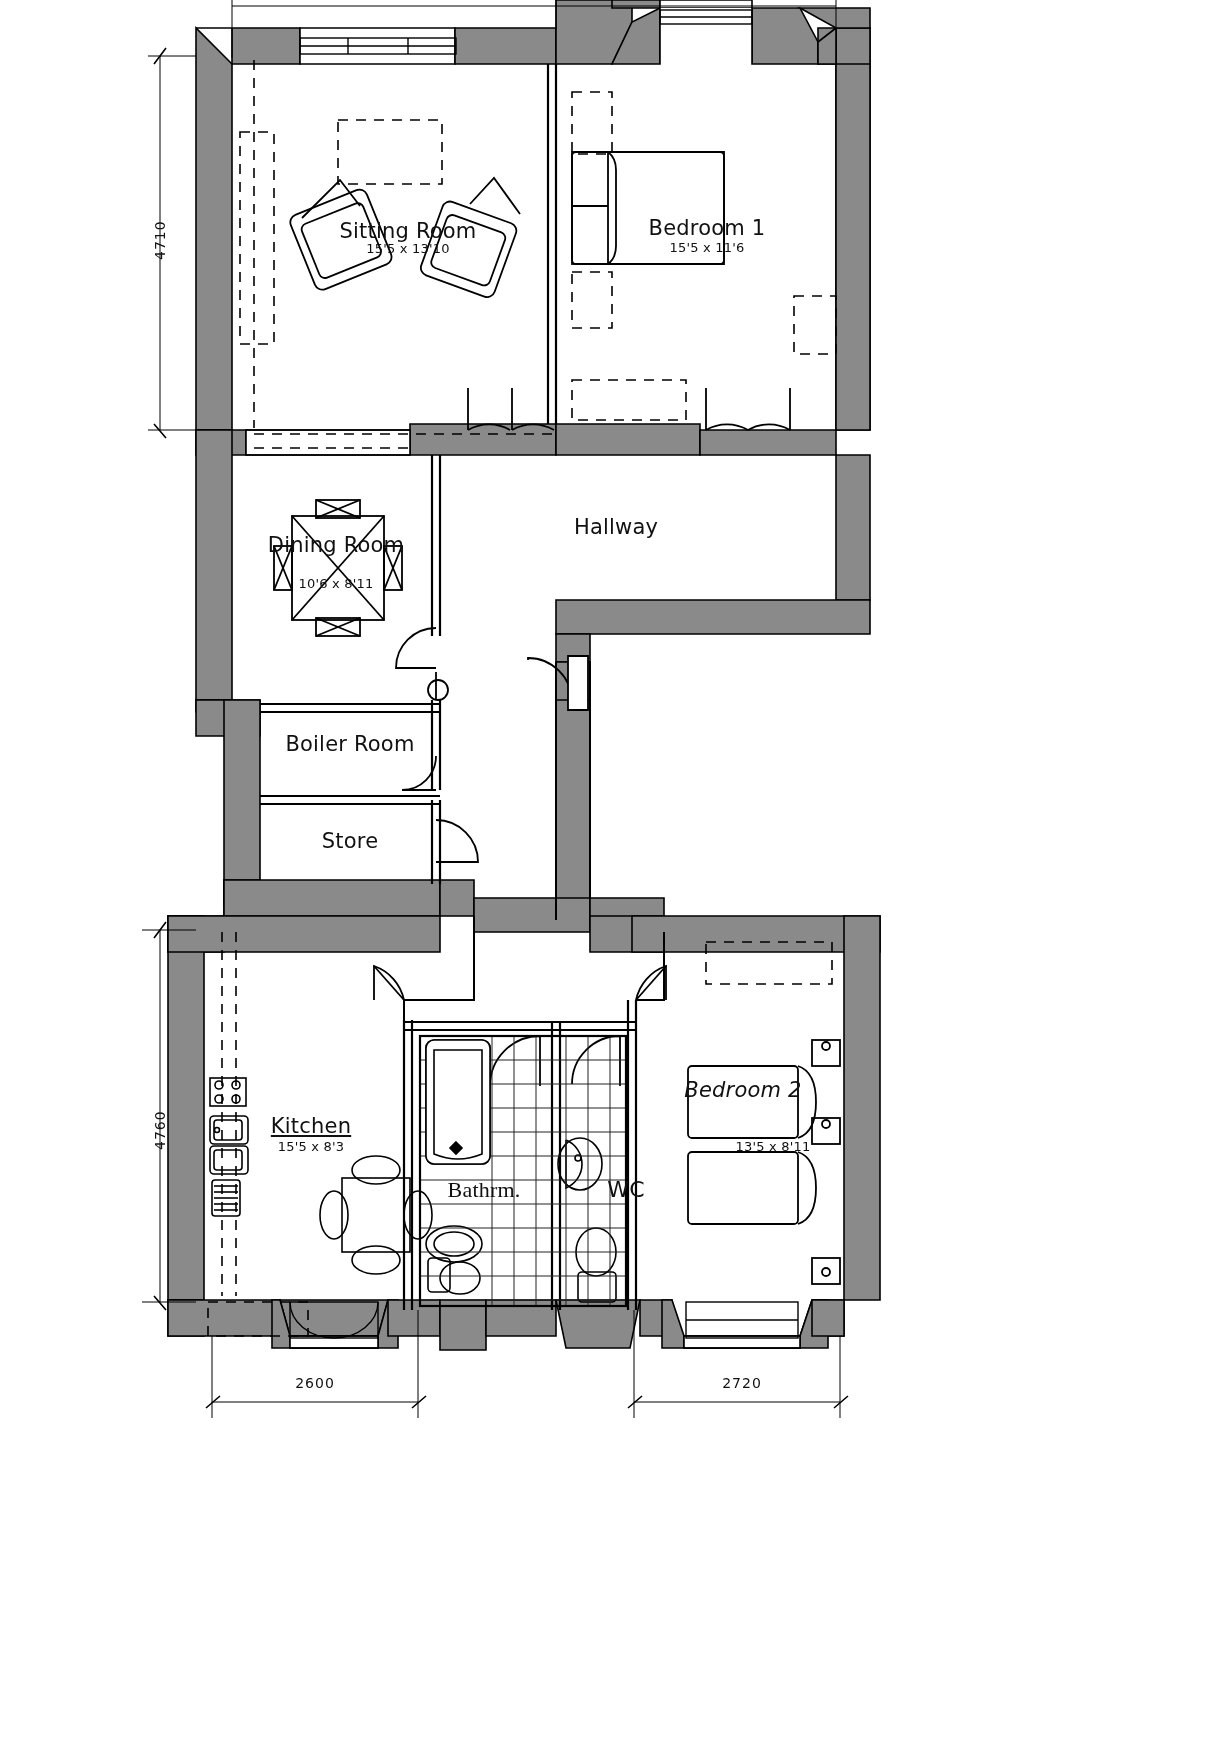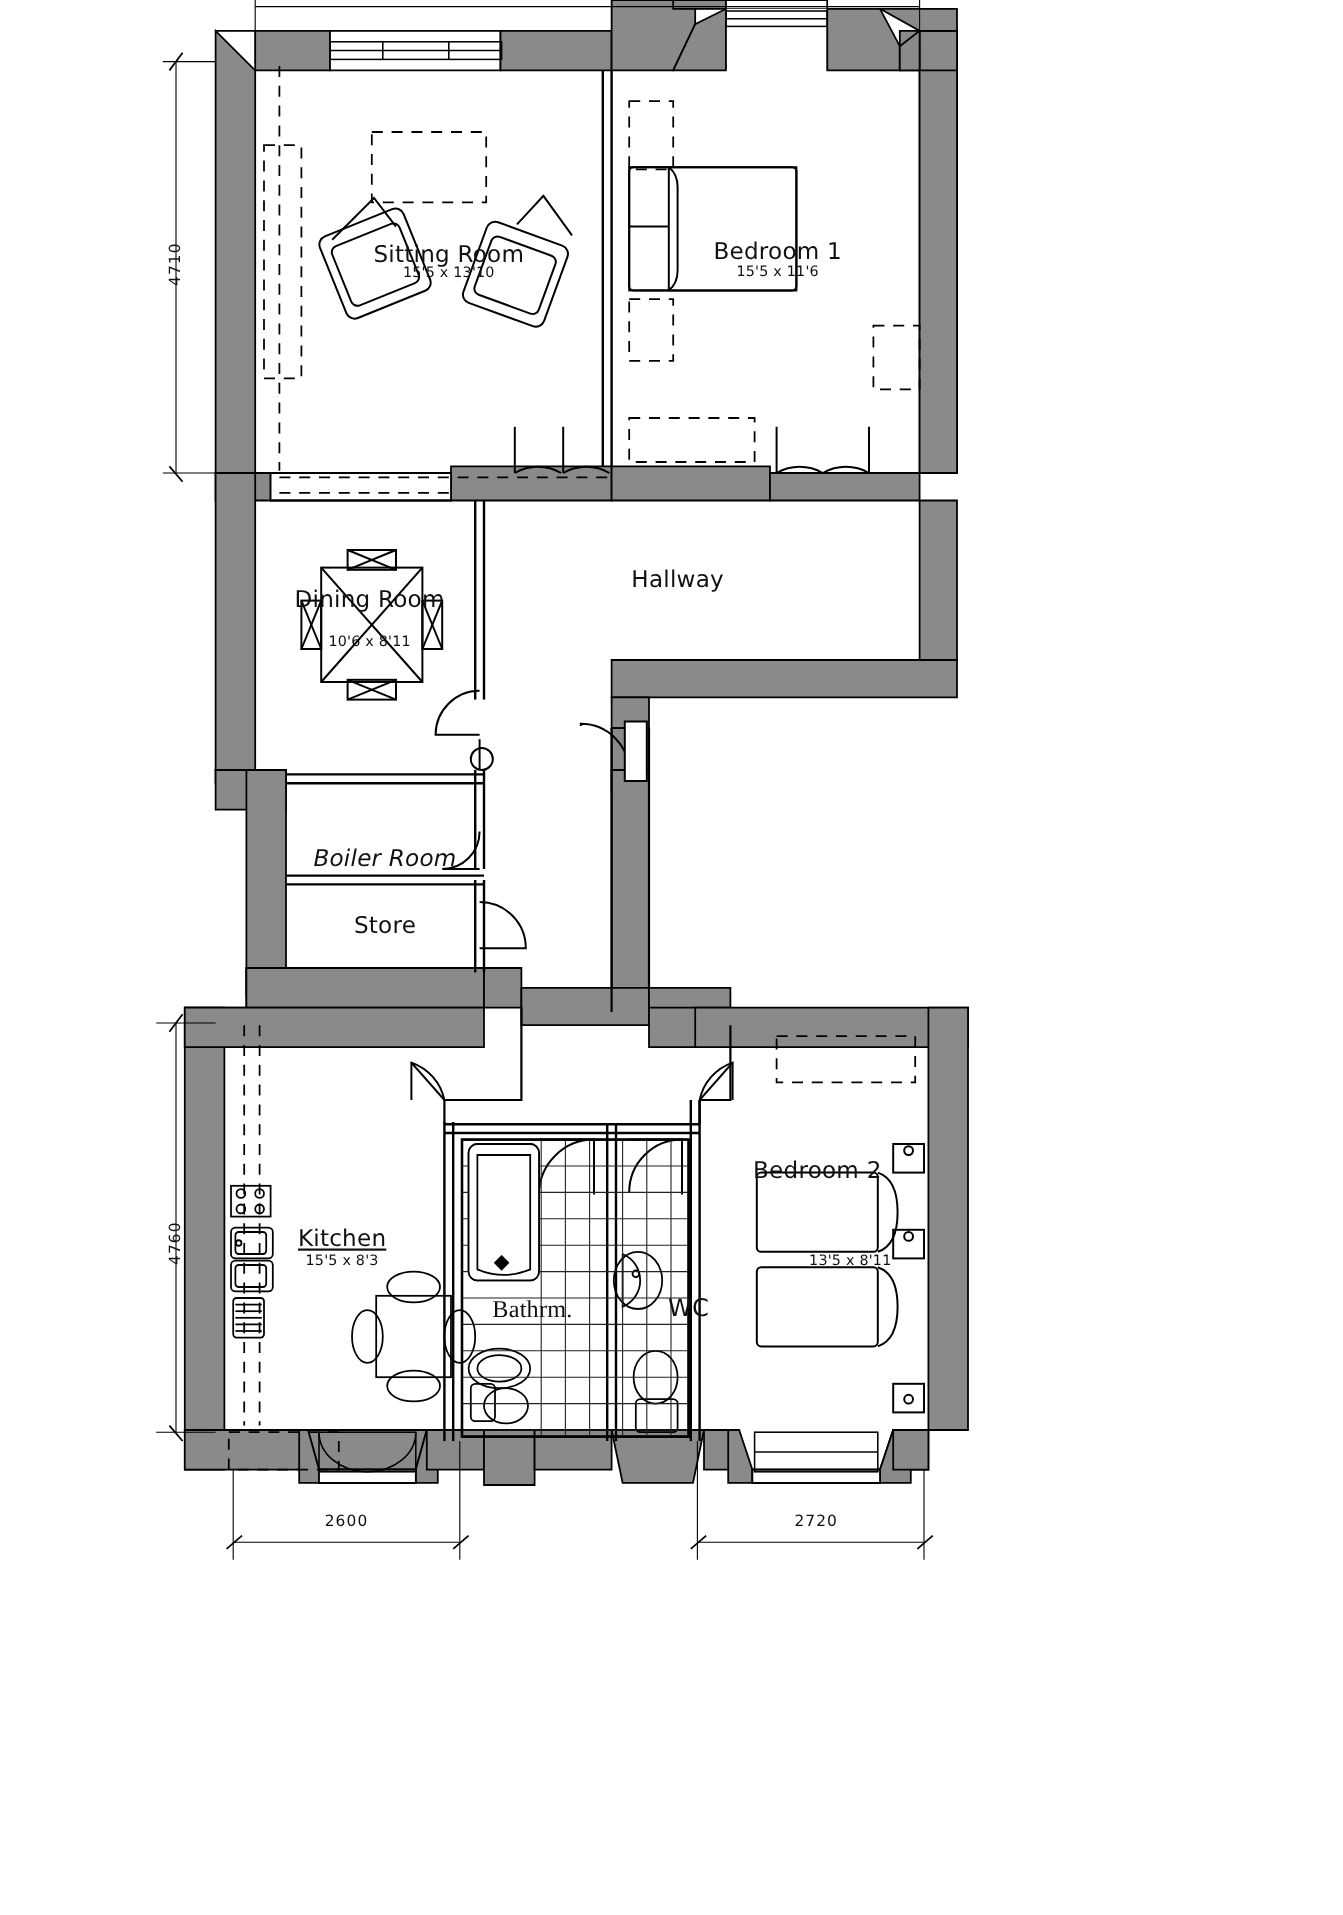--- a/index.html
+++ b/index.html
@@ -364,32 +364,32 @@
   <div class="lbl room-dim ctr" style="left:408px;top:241px;">15'5 x 13'10</div>
 
   <div class="lbl room-name ctr" style="left:707px;top:216px;">Bedroom 1</div>
   <div class="lbl room-dim ctr" style="left:707px;top:240px;">15'5 x 11'6</div>
 
   <div class="lbl room-name ctr" style="left:336px;top:533px;">Dining Room</div>
   <div class="lbl room-dim ctr" style="left:336px;top:576px;">10'6 x 8'11</div>
 
   <div class="lbl room-name ctr" style="left:616px;top:515px;">Hallway</div>
 
-  <div class="lbl room-name ctr" style="left:350px;top:768px;font-style:italic;">Boiler Room</div>
+  <div class="lbl room-name ctr" style="left:350px;top:732px;">Boiler Room</div>
 
   <div class="lbl room-name ctr" style="left:350px;top:829px;">Store</div>
 
   <div class="lbl room-name ctr" style="left:311px;top:1114px;text-decoration:underline;">Kitchen</div>
   <div class="lbl room-dim ctr" style="left:311px;top:1139px;">15'5 x 8'3</div>
 
   <div class="lbl room-name ctr" style="left:484px;top:1177px;font-size:22px;font-family:Liberation Serif, serif;">Bathrm.</div>
 
   <div class="lbl room-name ctr" style="left:626px;top:1177px;font-size:22px;">WC</div>
 
-  <div class="lbl room-name ctr" style="left:743px;top:1052px;">Bedroom 2</div>
+  <div class="lbl room-name ctr" style="left:743px;top:1078px;font-style:italic;">Bedroom 2</div>
   <div class="lbl room-dim ctr" style="left:773px;top:1139px;">13'5 x 8'11</div>
 
   <div class="lbl dim-txt dim-vert" style="left:152px;top:260px;">4710</div>
   <div class="lbl dim-txt dim-vert" style="left:152px;top:1150px;">4760</div>
   <div class="lbl dim-txt ctr" style="left:315px;top:1375px;">2600</div>
   <div class="lbl dim-txt ctr" style="left:742px;top:1375px;">2720</div>
 
 </div>
 
 </body></html>

